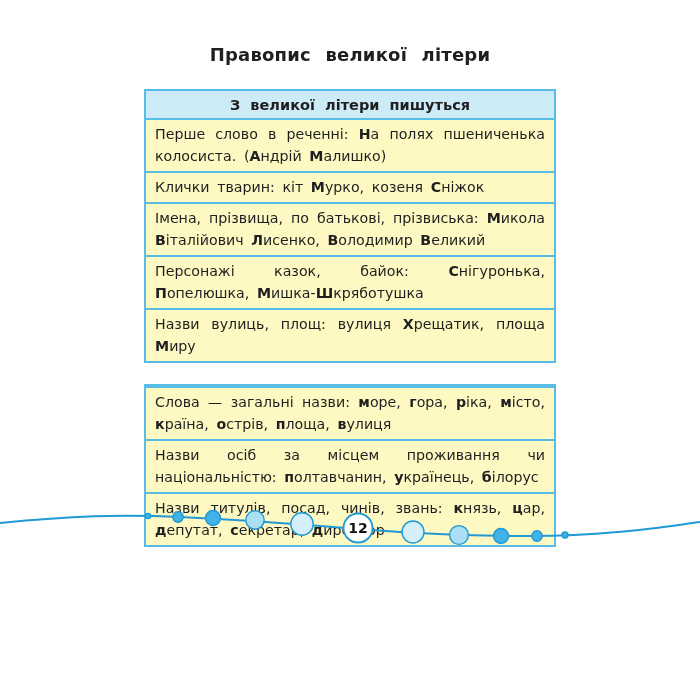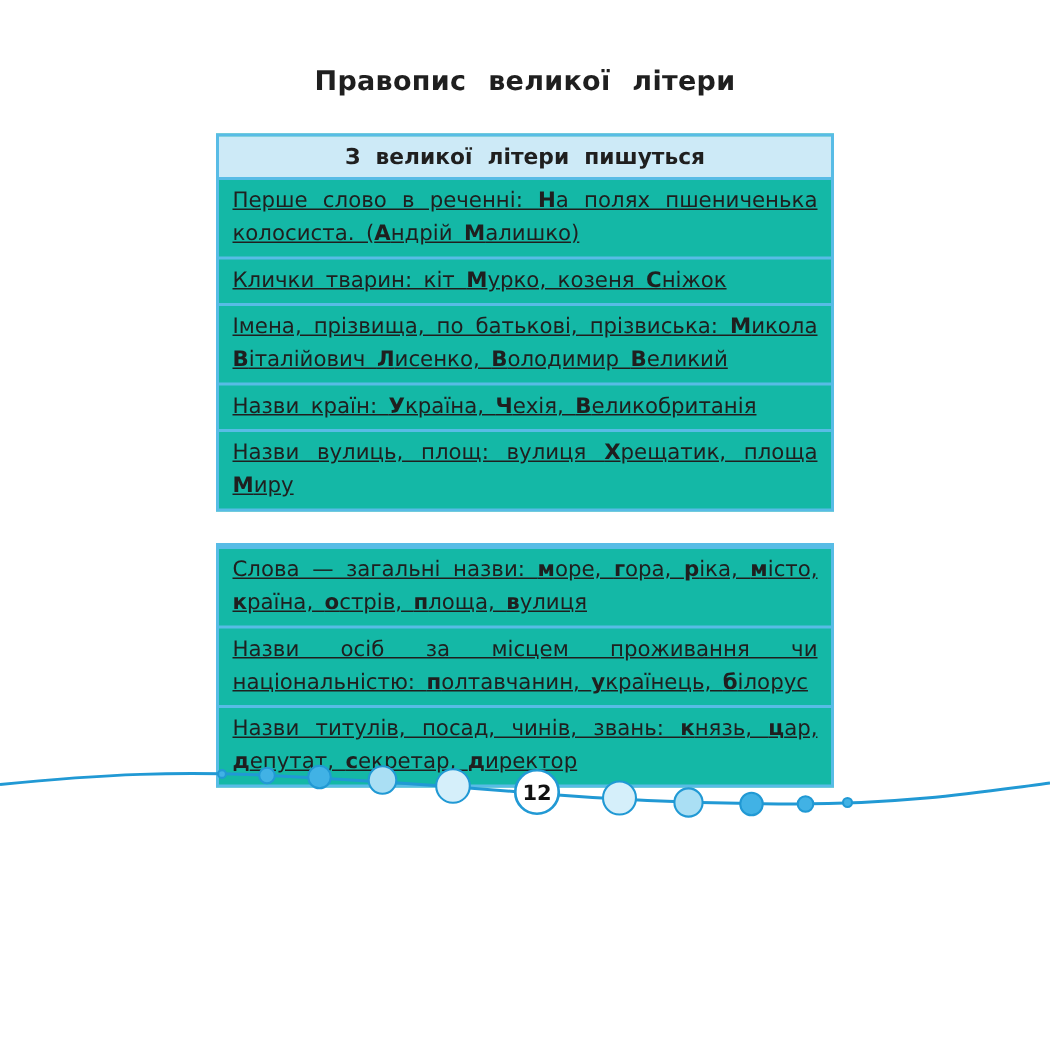--- a/index.html
+++ b/index.html
@@ -29,21 +29,21 @@
     font-weight:bold;
     word-spacing:0.45em;
     padding-top:44px;
     letter-spacing:0.2px;
   }
 
   .rules-table{
     width:412px;
     margin:17px auto;
     border:2px solid var(--border-blue);
-    background:#14b8a6;
+    background:#fef9c3;
   }
   .rules-table.first{margin-top:24px;}
   .rules-table.second{margin-top:21px;}
 
   .thead{
     background:var(--header-bg);
     text-align:center;
     font-weight:bold;
     font-size:14.5px;
     word-spacing:0.35em;
@@ -51,21 +51,20 @@
   }
 
   .row{
     border-top:2px solid var(--border-blue);
     font-size:14.2px;
     line-height:1.55;
     padding:3px 9px 4px 9px;
     text-align:justify;
     text-align-last:left;
     word-spacing:0.22em;
-    text-decoration:underline;
   }
   .row b{font-weight:bold;}
 
   .wave-footer{
     position:absolute;
     left:0;
     bottom:0;
     width:700px;
     height:64px;
   }
@@ -87,21 +86,21 @@
 <div class="page">
 
   <h1 class="title">Правопис великої літери</h1>
 
   <section class="rules-table first">
     <div class="thead">З великої літери пишуться</div>
     <div class="tbody">
         <div class="row">Перше слово в реченні: <b>Н</b>а полях пшениченька колосиста. (<b>А</b>ндрій <b>М</b>алишко)</div>
         <div class="row">Клички тварин: кіт <b>М</b>урко, козеня <b>С</b>ніжок</div>
         <div class="row">Імена, прізвища, по батькові, прізвиська: <b>М</b>икола <b>В</b>італійович <b>Л</b>исенко, <b>В</b>олодимир <b>В</b>еликий</div>
-        <div class="row">Назви країн: <b>У</b>країна, <b>Ч</b>ехія, <b>В</b>еликобританія</div>
+        <div class="row">Персонажі казок, байок: <b>С</b>нігуронька, <b>П</b>опелюшка, <b>М</b>ишка-<b>Ш</b>кряботушка</div>
         <div class="row">Назви вулиць, площ: вулиця <b>Х</b>рещатик, площа <b>М</b>иру</div>
       </div>
   </section>
 
   <section class="rules-table second">
     <div class="tbody">
         <div class="row">Слова — загальні назви: <b>м</b>оре, <b>г</b>ора, <b>р</b>іка, <b>м</b>істо, <b>к</b>раїна, <b>о</b>стрів, <b>п</b>лоща, <b>в</b>улиця</div>
         <div class="row">Назви осіб за місцем проживання чи національністю: <b>п</b>олтавчанин, <b>у</b>країнець, <b>б</b>ілорус</div>
         <div class="row">Назви титулів, посад, чинів, звань: <b>к</b>нязь, <b>ц</b>ар, <b>д</b>епутат, <b>с</b>екретар, <b>д</b>иректор</div>
       </div>

